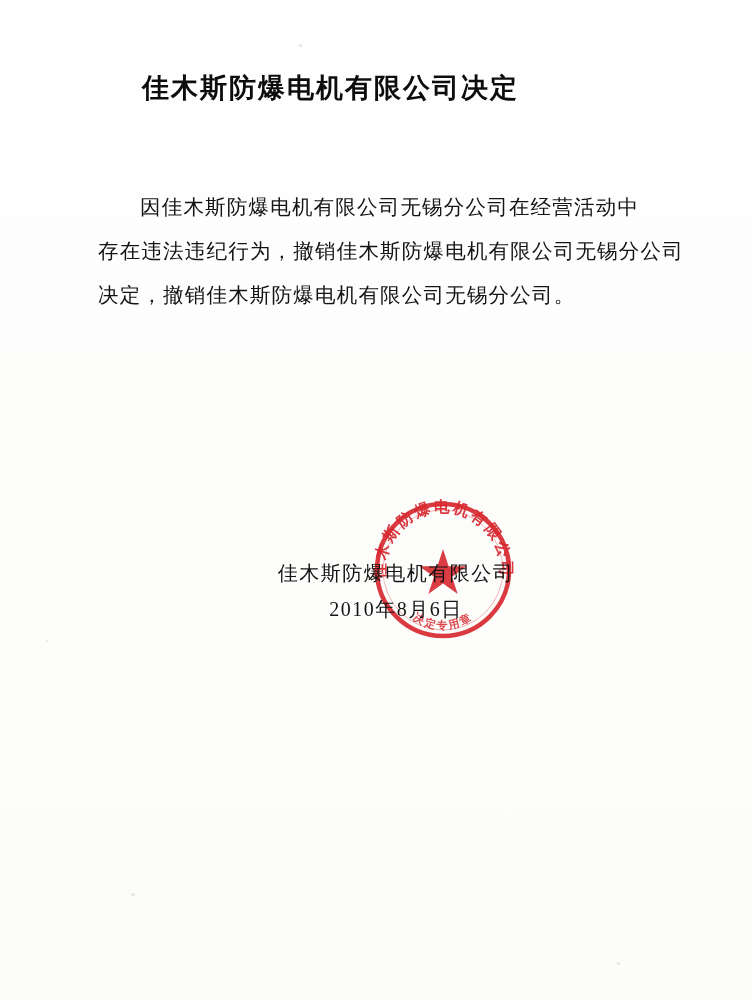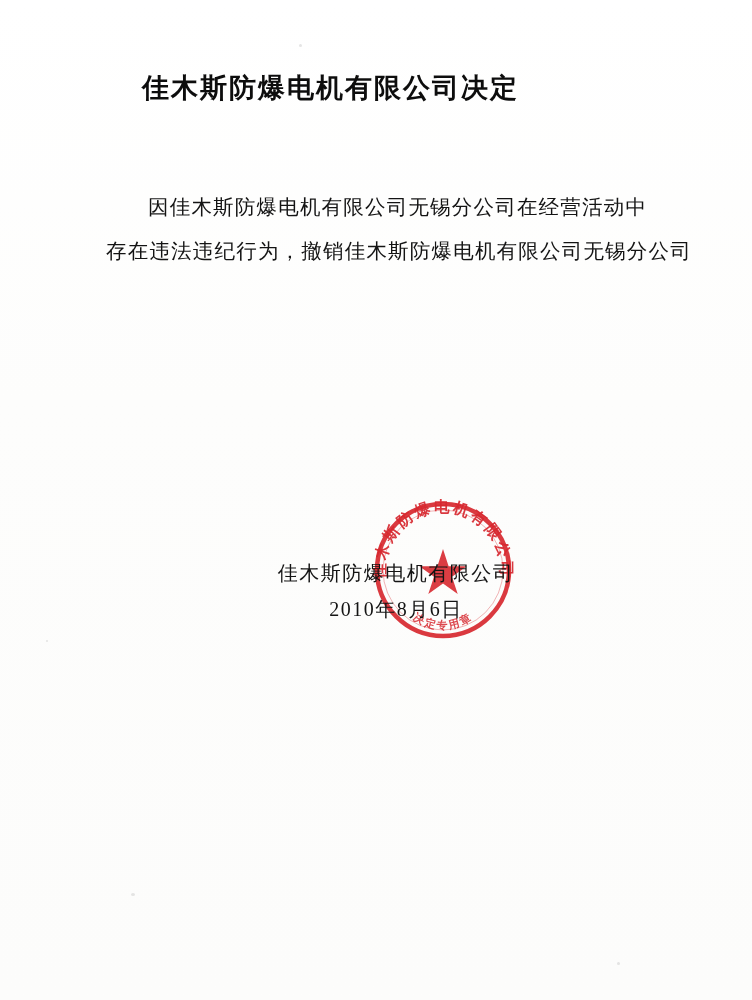--- a/index.html
+++ b/index.html
@@ -41,21 +41,21 @@
     font-size: 27px;
     font-weight: bold;
     letter-spacing: 2px;
     font-family: "DejaVu Sans", "Liberation Sans", sans-serif;
     color: #0d0d0d;
   }
 
   .body-block {
     position: absolute;
     top: 185px;
-    left: 106px;
+    left: 98px;
     width: 556px;
   }
   .body-line {
     font-size: 20.5px;
     line-height: 44px;
     letter-spacing: 1.2px;
     color: #141414;
     white-space: nowrap;
   }
   .body-line.indent {
@@ -107,20 +107,21 @@
   <div class="speck" style="left:299px;top:44px;width:3px;height:3px;"></div>
   <div class="speck" style="left:131px;top:893px;width:4px;height:3px;"></div>
   <div class="speck" style="left:617px;top:962px;width:3px;height:3px;"></div>
   <div class="speck" style="left:46px;top:640px;width:2px;height:2px;"></div>
 
   <div class="doc-title">佳木斯防爆电机有限公司决定</div>
 
   <div class="body-block">
     <div class="body-line indent">因佳木斯防爆电机有限公司无锡分公司在经营活动中</div>
     <div class="body-line">存在违法违纪行为，撤销佳木斯防爆电机有限公司无锡分公司</div>
+    <div class="body-line">决定，撤销佳木斯防爆电机有限公司无锡分公司。</div>
   </div>
 
   <div class="seal">
     <svg width="162" height="162" viewBox="0 0 162 162" xmlns="http://www.w3.org/2000/svg">
       <defs>
         <path id="sealArc" d="M 81,81 m -58,0 a 58,58 0 1,1 116,0" fill="none"></path>
         <path id="sealArcTop" d="M 23,81 A 58,58 0 0 1 139,81" fill="none"></path>
         <path id="sealArcBottom" d="M 33,104 A 50,50 0 0 0 129,104" fill="none"></path>
       </defs>
 

